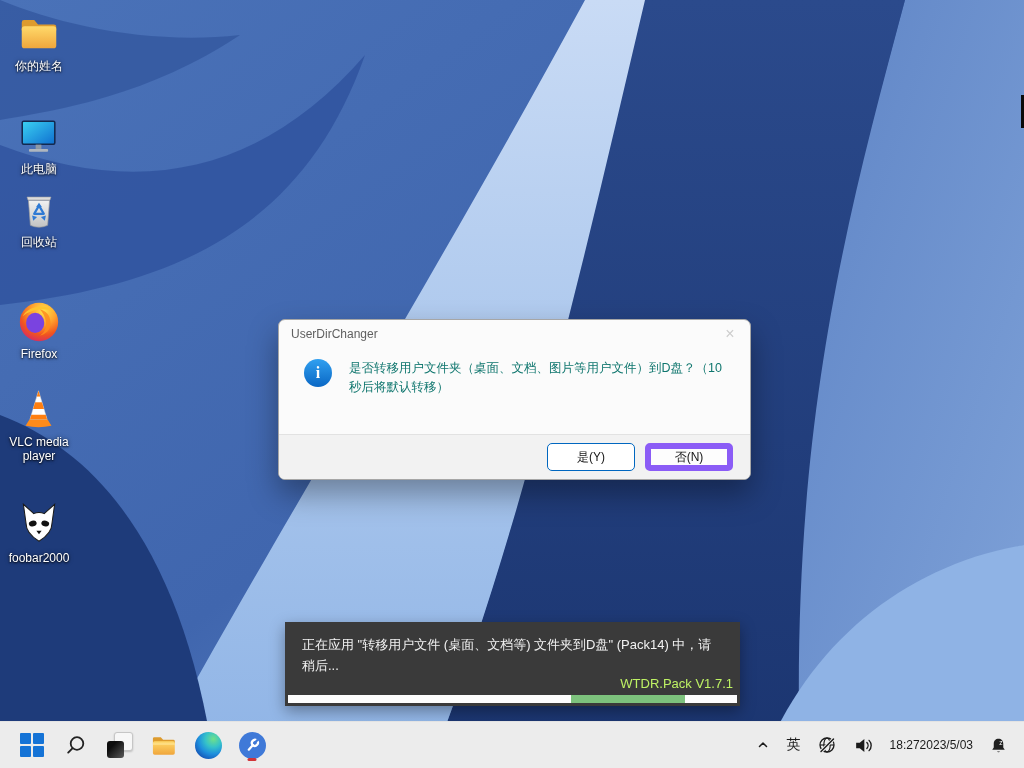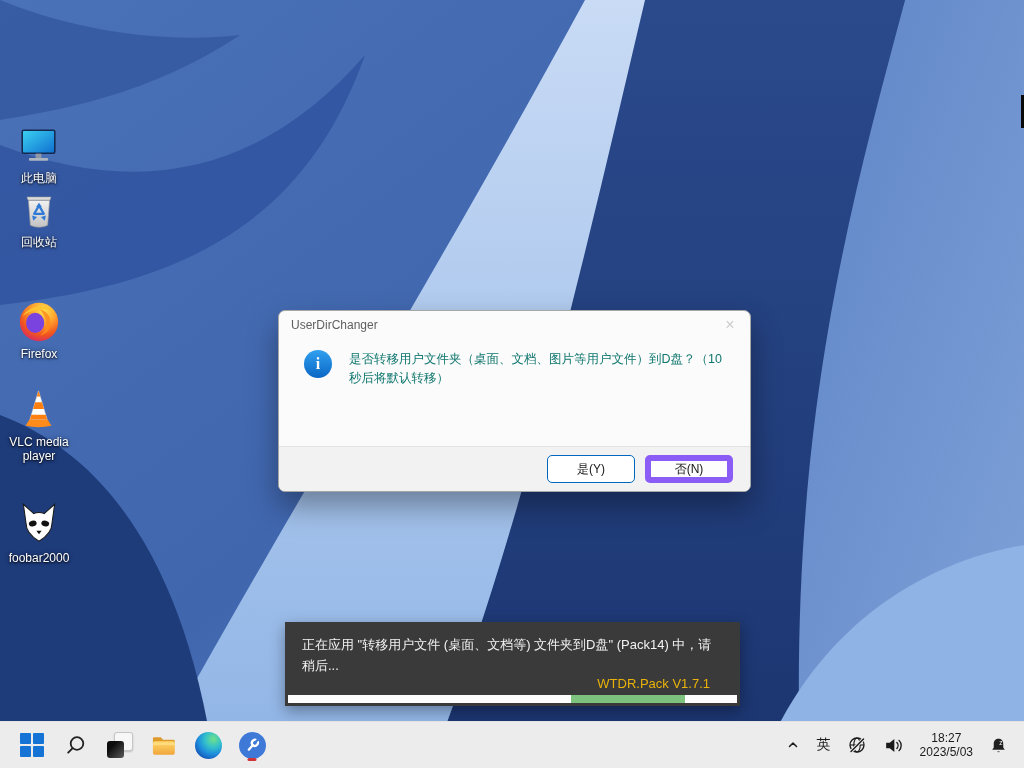--- a/index.html
+++ b/index.html
@@ -14,21 +14,21 @@
   .wallpaper{position:absolute;inset:0;}
   .edge-artifact{position:absolute;right:0;top:95px;width:3px;height:33px;background:#0a0a0a;}
 
   
   .desktop-icon{position:absolute;left:2px;width:74px;text-align:center;cursor:default;}
   .di-img{height:48px;display:flex;align-items:flex-end;justify-content:center;}
   .di-label{margin-top:3px;color:#fff;font-size:12px;line-height:14px;
     text-shadow:0 1px 2px rgba(0,0,0,.9),0 0 4px rgba(0,0,0,.55);}
 
   
-  .dialog{position:absolute;left:278px;top:310px;width:473px;height:182px;
+  .dialog{position:absolute;left:278px;top:319px;width:473px;height:161px;
     background:#fbfbfb;border:1px solid #a6a6a6;border-radius:7px;
     box-shadow:0 14px 30px rgba(0,0,0,.35);overflow:hidden;box-sizing:border-box;}
   .dlg-titlebar{height:27px;display:flex;align-items:center;justify-content:space-between;
     padding:0 11px 0 12px;}
   .dlg-title{font-size:12px;color:#5f5f5f;}
   .dlg-close{color:#cdcdcd;font-size:16px;line-height:16px;width:18px;text-align:center;}
   .dlg-body{display:flex;align-items:flex-start;padding:12px 16px 0 25px;gap:17px;}
   .info-icon{flex:0 0 28px;width:28px;height:28px;border-radius:50%;
     background:linear-gradient(180deg,#31a0f0 0%,#0a67c4 100%);
     color:#fff;display:flex;align-items:center;justify-content:center;
@@ -39,21 +39,21 @@
     gap:10px;padding:0 17px;box-sizing:border-box;}
   .btn{width:88px;height:28px;border-radius:5px;font-size:12px;color:#161616;
     display:flex;align-items:center;justify-content:center;box-sizing:border-box;cursor:default;text-align:right;}
   .btn-yes{background:#ffffff;border:1px solid #0067c0;}
   .btn-no{background:#fdfdfd;border:6px solid #8b5cf6;}
 
   
   .toast{position:absolute;left:285px;top:622px;width:455px;height:84px;background:#3a3a3a;
     box-shadow:0 5px 14px rgba(0,0,0,.35);}
   .toast-msg{padding:12px 16px 0 17px;font-size:13px;line-height:21px;color:#f2f2f2;}
-  .toast-version{position:absolute;right:30px;bottom:15px;font-size:13px;color:#eab308;}
+  .toast-version{position:absolute;right:7px;bottom:15px;font-size:13px;color:#bef264;}
   .progress-track{position:absolute;left:3px;right:3px;bottom:3px;height:8px;background:#fdfdfd;}
   .progress-chunk{position:absolute;left:63%;width:25.5%;top:0;bottom:0;background:#7dc27d;}
 
   
   .taskbar{position:absolute;left:0;right:0;bottom:0;height:46px;background:#ececec;
     border-top:1px solid #e3e3e3;display:flex;align-items:center;}
   .tb-left{display:flex;align-items:center;gap:8px;padding-left:14px;}
   .tb-btn{width:36px;height:36px;border-radius:5px;display:flex;align-items:center;
     justify-content:center;position:relative;}
   .start-grid{width:24px;height:24px;display:grid;grid-template-columns:11px 11px;
@@ -68,21 +68,21 @@
     background:radial-gradient(circle at 68% 26%,#6fe08a 0%,#35c2c9 30%,#1e8fdd 55%,#1557b8 80%,#0f3e96 100%);}
   .wrench-orb{width:27px;height:27px;border-radius:50%;background:#3f79d8;
     display:flex;align-items:center;justify-content:center;}
   .run-indicator{position:absolute;bottom:2px;left:50%;transform:translateX(-50%);
     width:9px;height:3px;border-radius:2px;background:#d13438;}
 
   .tb-right{margin-left:auto;display:flex;align-items:center;gap:4px;padding-right:10px;}
   .tray-item{height:36px;display:flex;align-items:center;justify-content:center;
     padding:0 6px;border-radius:5px;color:#1b1b1b;}
   .ime{font-size:14px;}
-  .clock{font-size:12px;line-height:14px;text-align:right;color:#1b1b1b;flex-direction:column;}
+  .clock{font-size:12px;line-height:14px;text-align:right;color:#1b1b1b;}
 </style>
 </head>
 <body>
 
 <div class="stage">
 
   <div class="wallpaper">
     <svg width="1024" height="768" viewBox="0 0 1024 768" preserveAspectRatio="none">
       <defs>
         <linearGradient id="gBase" x1="0" y1="0" x2="1" y2="1">
@@ -109,22 +109,37 @@
       <path d="M0,145 C145,200 265,170 365,55 C305,225 180,285 0,305 Z" fill="#2d509c" opacity=".75"></path>
       <path d="M0,0 C60,25 150,45 240,35 C150,95 60,110 0,120 Z" fill="#33579f" opacity=".8"></path>
       <path d="M640,0 L905,0 C845,225 790,430 800,768 L430,768 C525,520 583,255 640,0 Z" fill="url(#gDark)"></path>
       <path d="M585,0 L645,0 C585,255 525,520 430,768 L148,768 C262,555 425,295 585,0 Z" fill="url(#gLight)"></path>
       <path d="M0,415 C105,455 185,560 215,768 L0,768 Z" fill="#1e3b7a"></path>
       <path d="M760,768 C805,645 905,565 1024,545 L1024,768 Z" fill="#8fb3e5"></path>
     </svg>
   </div>
   <div class="edge-artifact"></div>
 
-
-  <div class="desktop-icon" style="top:120px;">
+  <div class="desktop-icon" style="top:8px;">
+    <div class="di-img">
+      <svg width="46" height="46" viewBox="0 0 48 48">
+        <defs>
+            <linearGradient id="fld1" x1="0" y1="0" x2="0" y2="1">
+          <stop offset="0" stop-color="#ffd96a"></stop>
+              <stop offset="1" stop-color="#f0a63c"></stop>
+            </linearGradient>
+          </defs>
+        <path d="M6 13 a2.5 2.5 0 0 1 2.5-2.5 h10.5 l4 4.5 h16.5 a2.5 2.5 0 0 1 2.5 2.5 v4 H6 Z" fill="#dd9b2e"></path>
+        <rect x="6" y="17" width="36" height="23" rx="3" fill="url(#fld1)"></rect>
+      </svg>
+    </div>
+    <div class="di-label">你的姓名</div>
+  </div>
+
+  <div class="desktop-icon" style="top:111px;">
     <div class="di-img">
       <svg width="46" height="46" viewBox="0 0 48 48">
         <defs>
             <linearGradient id="scr1" x1="0" y1="0" x2="1" y2="1">
           <stop offset="0" stop-color="#3bd2f2"></stop>
               <stop offset="1" stop-color="#0f6fd0"></stop>
             </linearGradient>
           </defs>
         <rect x="6.5" y="8.5" width="34" height="24" rx="1.5" fill="url(#scr1)" stroke="#13294f" stroke-width="1.6"></rect>
         <rect x="20.5" y="33" width="6" height="4.5" fill="#8f9aa6"></rect>

